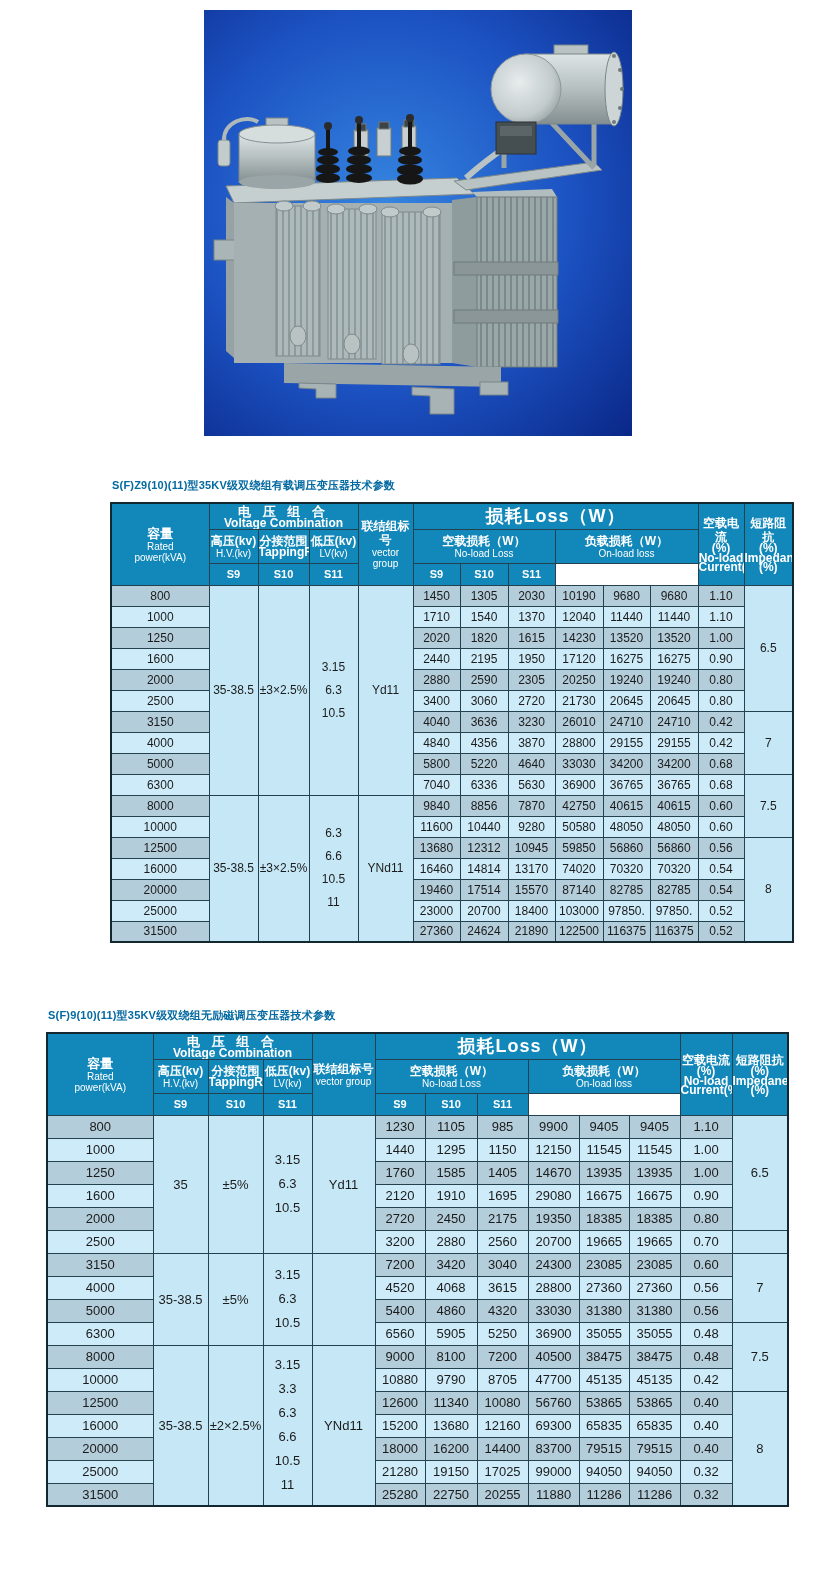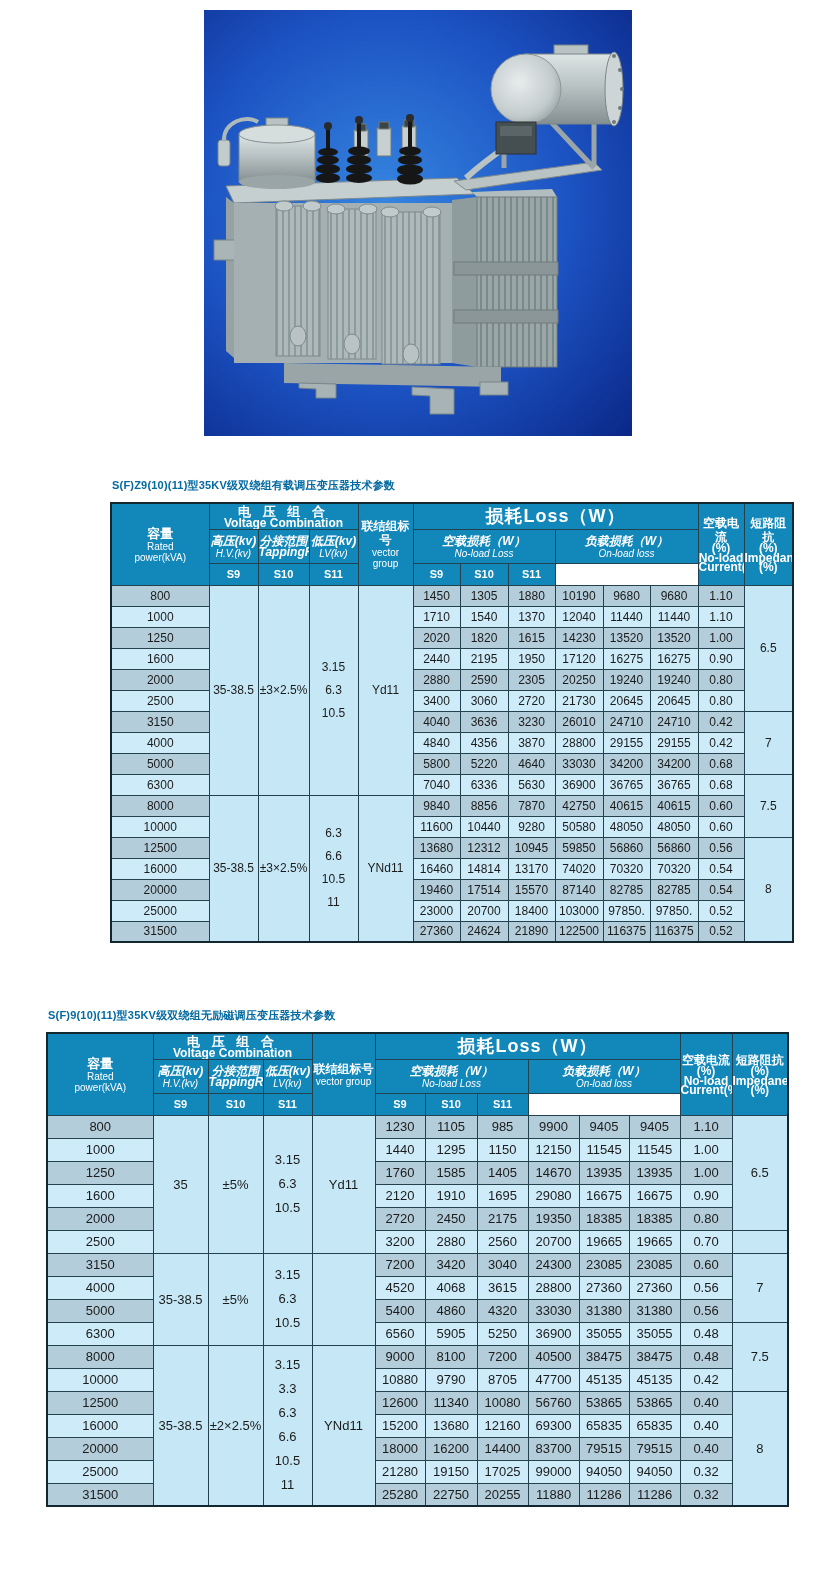--- a/index.html
+++ b/index.html
@@ -21,21 +21,21 @@
   table.spec {
     border-collapse:collapse; table-layout:fixed; width:100%;
     border:2px solid #132730;
   }
   table.spec th, table.spec td {
     border:1px solid #23414e; text-align:center; vertical-align:middle;
     overflow:hidden; padding:0;
   }
   table.spec thead th { background:#1287b9; color:#fff; }
   tr.tier1 th { height:22px; }
-  tr.tier2 th { height:34px;font-style:italic; }
+  tr.tier2 th { height:34px; }
   tr.tier3 th { height:22px; font-size:11px; font-weight:bold; }
   .cn  { font-size:13px; font-weight:bold; line-height:15px; }
   .cn.small { font-size:12px; line-height:14px; }
   .cn.sp { letter-spacing:4px; }
   .cn.loss-title { font-size:18px; letter-spacing:1px; }
   .en  { font-size:10px; font-weight:normal; line-height:11px; }
   .tiny{ font-size:12px; line-height:9.5px; }
   
   .t1 tbody td { font-size:12px; color:#1b1b1b; }
   .t2 tbody td { font-size:13px; color:#1b1b1b; }
@@ -266,21 +266,21 @@
     </thead>
     <tbody id="tbody1">
         <tr class="r-dark">
           <td class="plain">800</td>
           <td rowspan="10" class="merged m-hv">35-38.5</td>
           <td rowspan="10" class="merged m-tapping">±3×2.5%</td>
           <td rowspan="10" class="merged m-lv">3.15<br>6.3<br>10.5</td>
           <td rowspan="10" class="merged m-vector">Yd11</td>
           <td class="plain">1450</td>
           <td class="plain">1305</td>
-          <td class="plain">1880</td>
+          <td class="plain">2030</td>
           <td class="plain">10190</td>
           <td class="plain">9680</td>
           <td class="plain">9680</td>
           <td class="plain">1.10</td>
           <td rowspan="6" class="merged m-impedance">6.5</td>
         </tr>
         <tr class="r-light">
           <td class="plain">1000</td>
           <td class="plain">1710</td>
           <td class="plain">1540</td>

